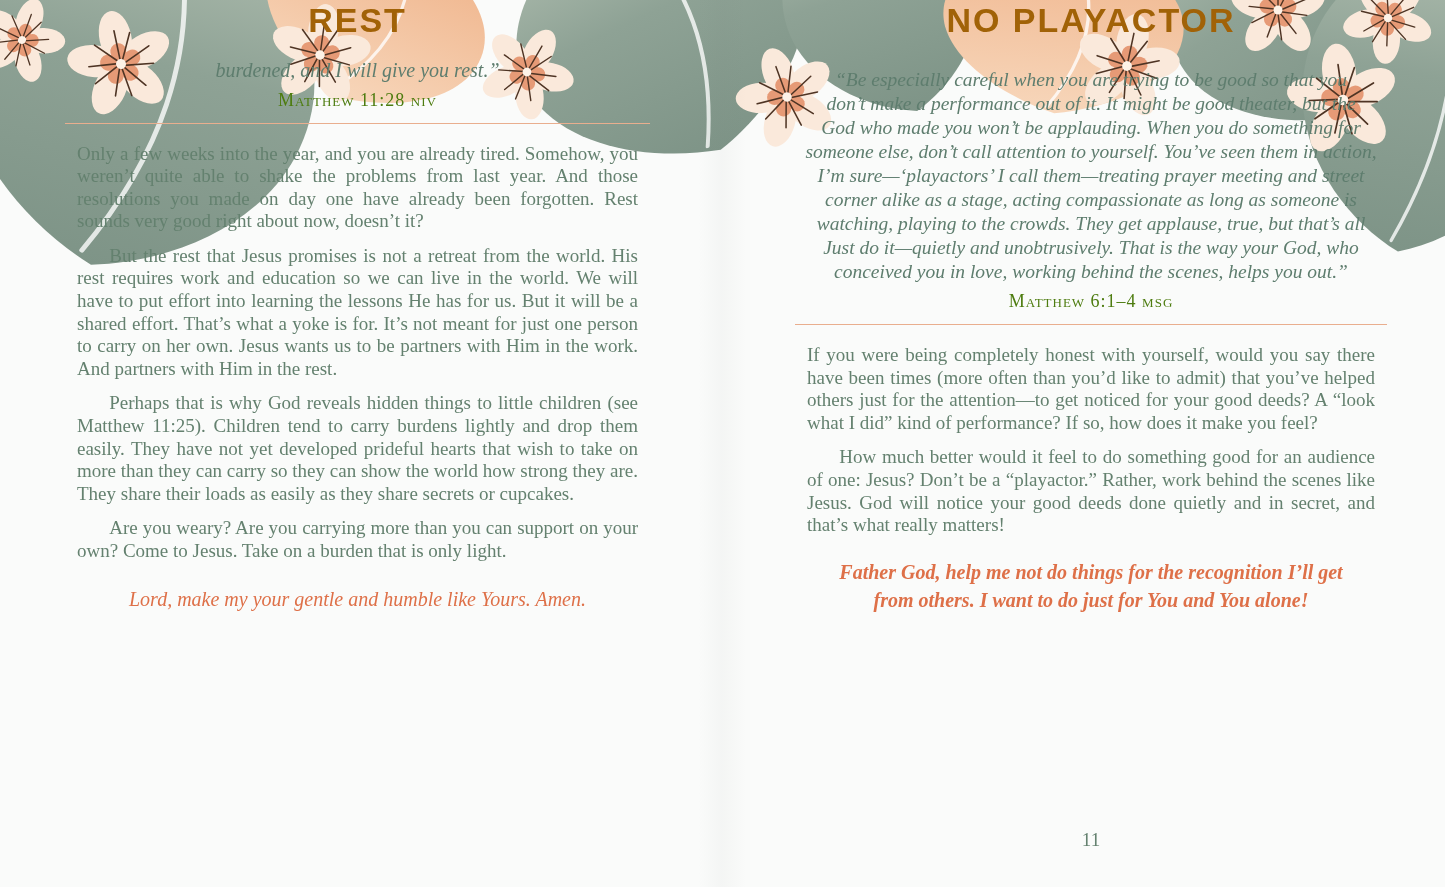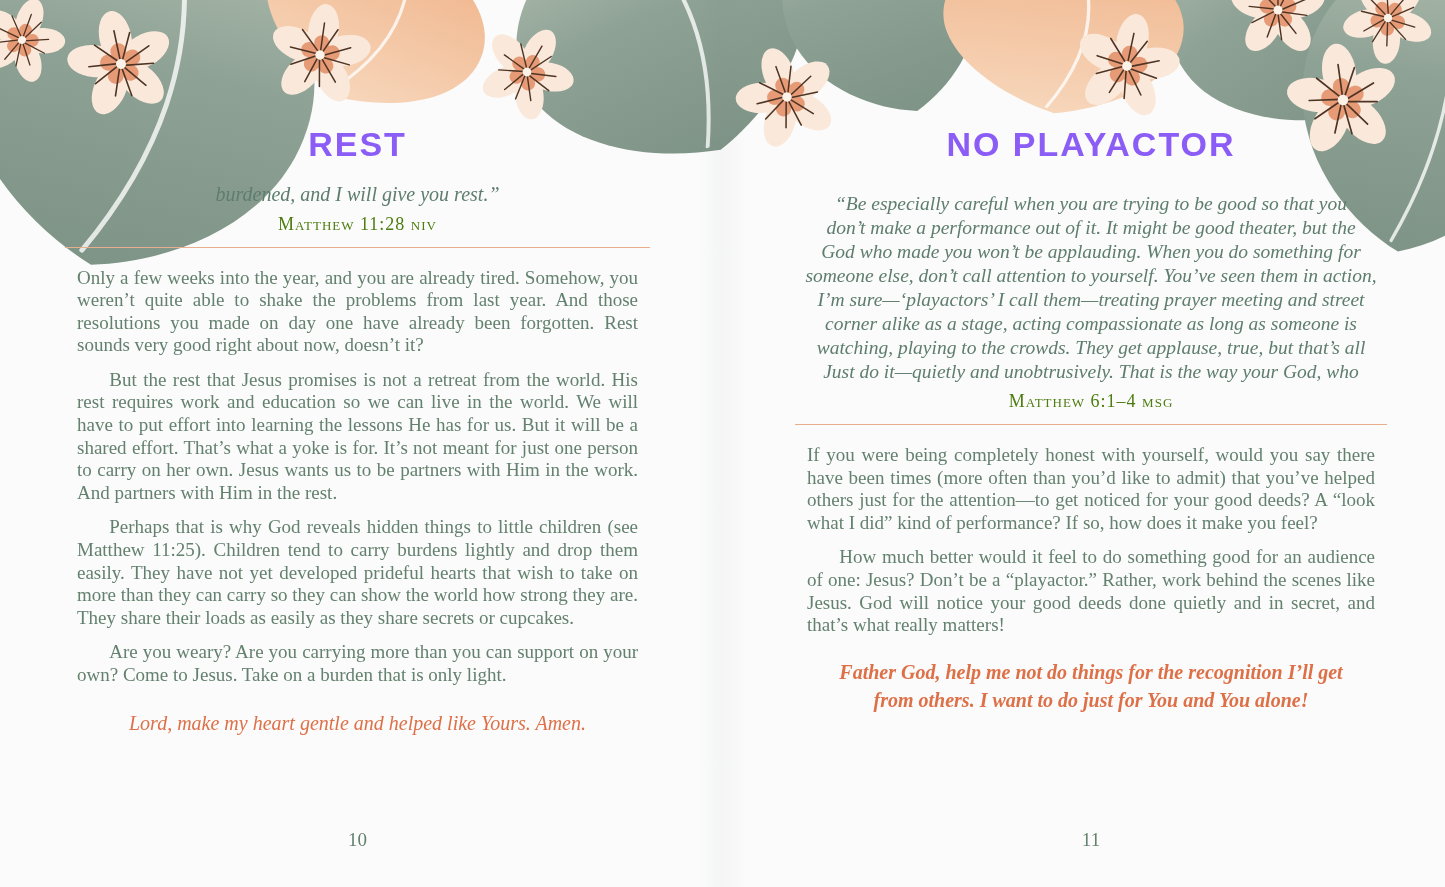--- a/index.html
+++ b/index.html
@@ -9,24 +9,24 @@
     font-family:"Liberation Serif","DejaVu Serif",serif;
   }
   .spread{position:relative;width:1445px;height:887px;overflow:hidden;}
   .deco{position:absolute;top:0;left:0;z-index:1;pointer-events:none;}
   .seam{position:absolute;left:698px;top:0;width:48px;height:100%;z-index:3;
     background:linear-gradient(90deg,rgba(110,120,115,0) 0%,rgba(110,120,115,0.045) 50%,rgba(110,120,115,0) 100%);}
   .page{position:absolute;top:0;bottom:0;z-index:2;}
   .page.left{left:65px;width:585px;}
   .page.right{left:795px;width:592px;}
   h1.chtitle{
-    margin:0;padding-top:124px;text-align:center;
+    margin:0;text-align:center;
     font-family:"Liberation Sans","DejaVu Sans",sans-serif;
     font-weight:600;font-size:34px;line-height:40px;letter-spacing:2px;
-    color:#8b5cf6;text-transform:uppercase;
+    color:#a16207;text-transform:uppercase;
   }
   .verse{
     margin-top:18px;text-align:center;font-style:italic;
     color:#5e7d6e;font-size:20px;line-height:24.5px;
   }
   .page.right .verse{font-size:19.5px;line-height:24px;margin-top:28px;}
   .ref{
     margin-top:8px;text-align:center;color:#4d7c0f;
     font-variant:small-caps;font-size:18px;letter-spacing:1px;line-height:19px;
   }
@@ -135,36 +135,36 @@
     </div>
     <div class="ref">Matthew 11:28 niv</div>
     <hr class="rule">
     <div class="bodytext">
       <p>Only a few weeks into the year, and you are already tired. Somehow, you weren’t quite able to shake the problems from last year. And those resolutions you made on day one have already been forgotten. Rest sounds very good right about now, doesn’t it?</p>
       <p class="ind">But the rest that Jesus promises is not a retreat from the world. His rest requires work and education so we can live in the world. We will have to put effort into learning the lessons He has for us. But it will be a shared effort. That’s what a yoke is for. It’s not meant for just one person to carry on her own. Jesus wants us to be partners with Him in the work. And partners with Him in the rest.</p>
       <p class="ind">Perhaps that is why God reveals hidden things to little children (see Matthew 11:25). Children tend to carry burdens lightly and drop them easily. They have not yet developed prideful hearts that wish to take on more than they can carry so they can show the world how strong they are. They share their loads as easily as they share secrets or cupcakes.</p>
       <p class="ind">Are you weary? Are you carrying more than you can support on your own? Come to Jesus. Take on a burden that is only light.</p>
     </div>
     <div class="prayer">
-      <div>Lord, make my heart gentle and helped like Yours. Amen.</div>
+      <div>Lord, make my your gentle and humble like Yours. Amen.</div>
     </div>
-    <div class="pagenum">10</div>
   </section>
 
   <section class="page right">
     <h1 class="chtitle">No Playactor</h1>
     <div class="verse">
       <div>“Be especially careful when you are trying to be good so that you</div>
       <div>don’t make a performance out of it. It might be good theater, but the</div>
       <div>God who made you won’t be applauding. When you do something for</div>
       <div>someone else, don’t call attention to yourself. You’ve seen them in action,</div>
       <div>I’m sure—‘playactors’ I call them—treating prayer meeting and street</div>
       <div>corner alike as a stage, acting compassionate as long as someone is</div>
       <div>watching, playing to the crowds. They get applause, true, but that’s all</div>
       <div>Just do it—quietly and unobtrusively. That is the way your God, who</div>
+      <div>conceived you in love, working behind the scenes, helps you out.”</div>
     </div>
     <div class="ref">Matthew 6:1–4 msg</div>
     <hr class="rule">
     <div class="bodytext">
       <p>If you were being completely honest with yourself, would you say there have been times (more often than you’d like to admit) that you’ve helped others just for the attention—to get noticed for your good deeds? A “look what I did” kind of performance? If so, how does it make you feel?</p>
       <p class="ind">How much better would it feel to do something good for an audience of one: Jesus? Don’t be a “playactor.” Rather, work behind the scenes like Jesus. God will notice your good deeds done quietly and in secret, and that’s what really matters!</p>
     </div>
     <div class="prayer">
       <div>Father God, help me not do things for the recognition I’ll get</div>
       <div>from others. I want to do just for You and You alone!</div>

